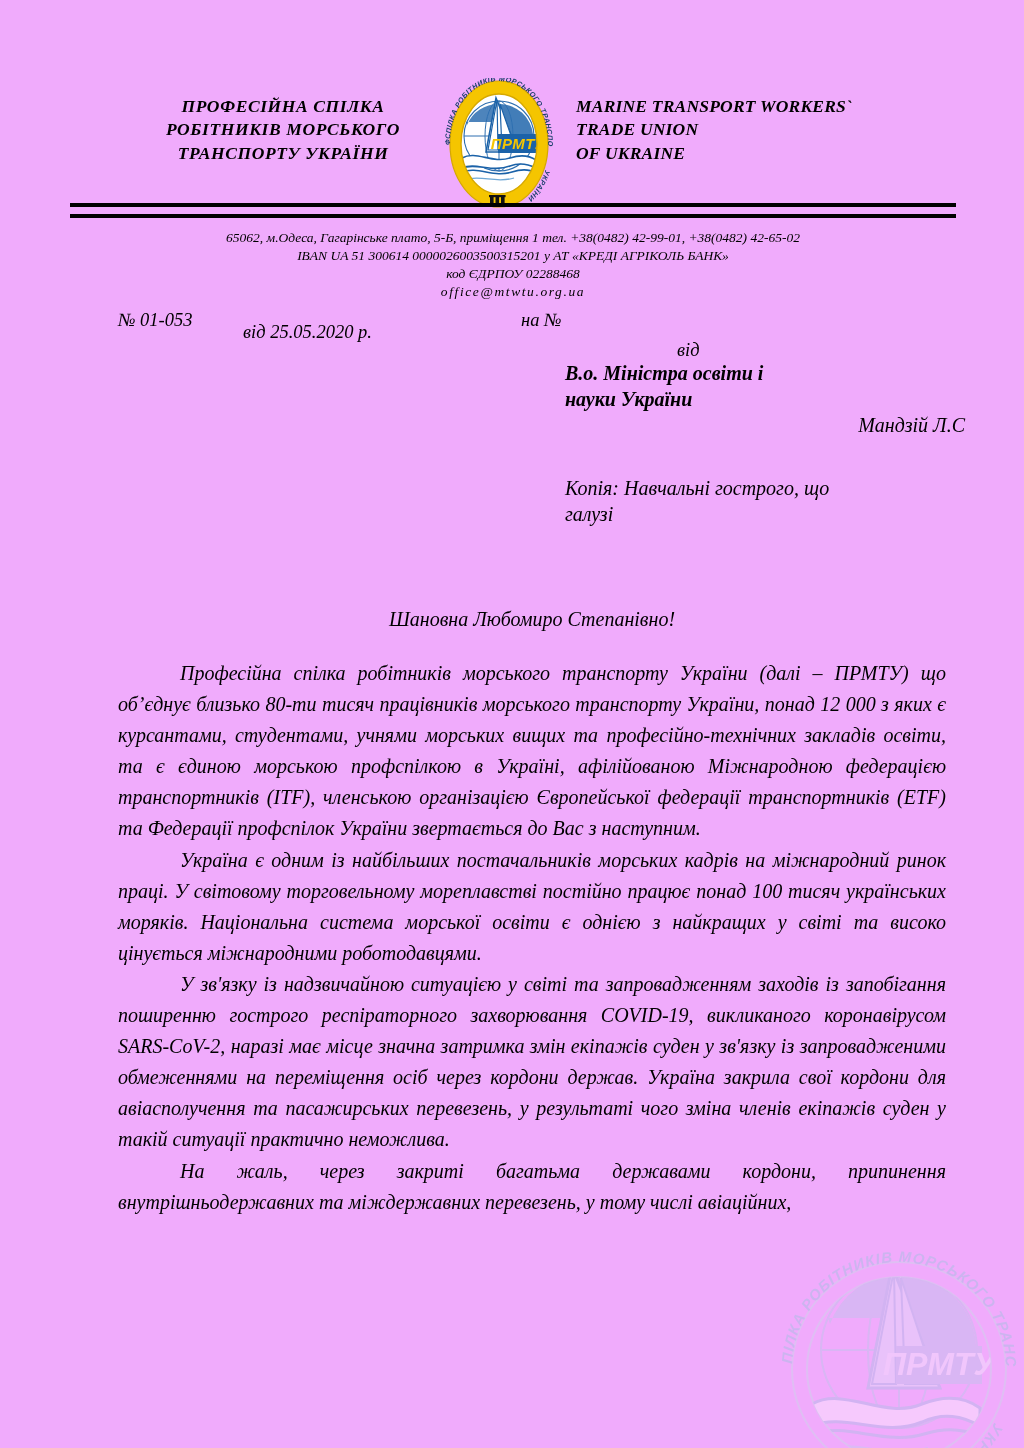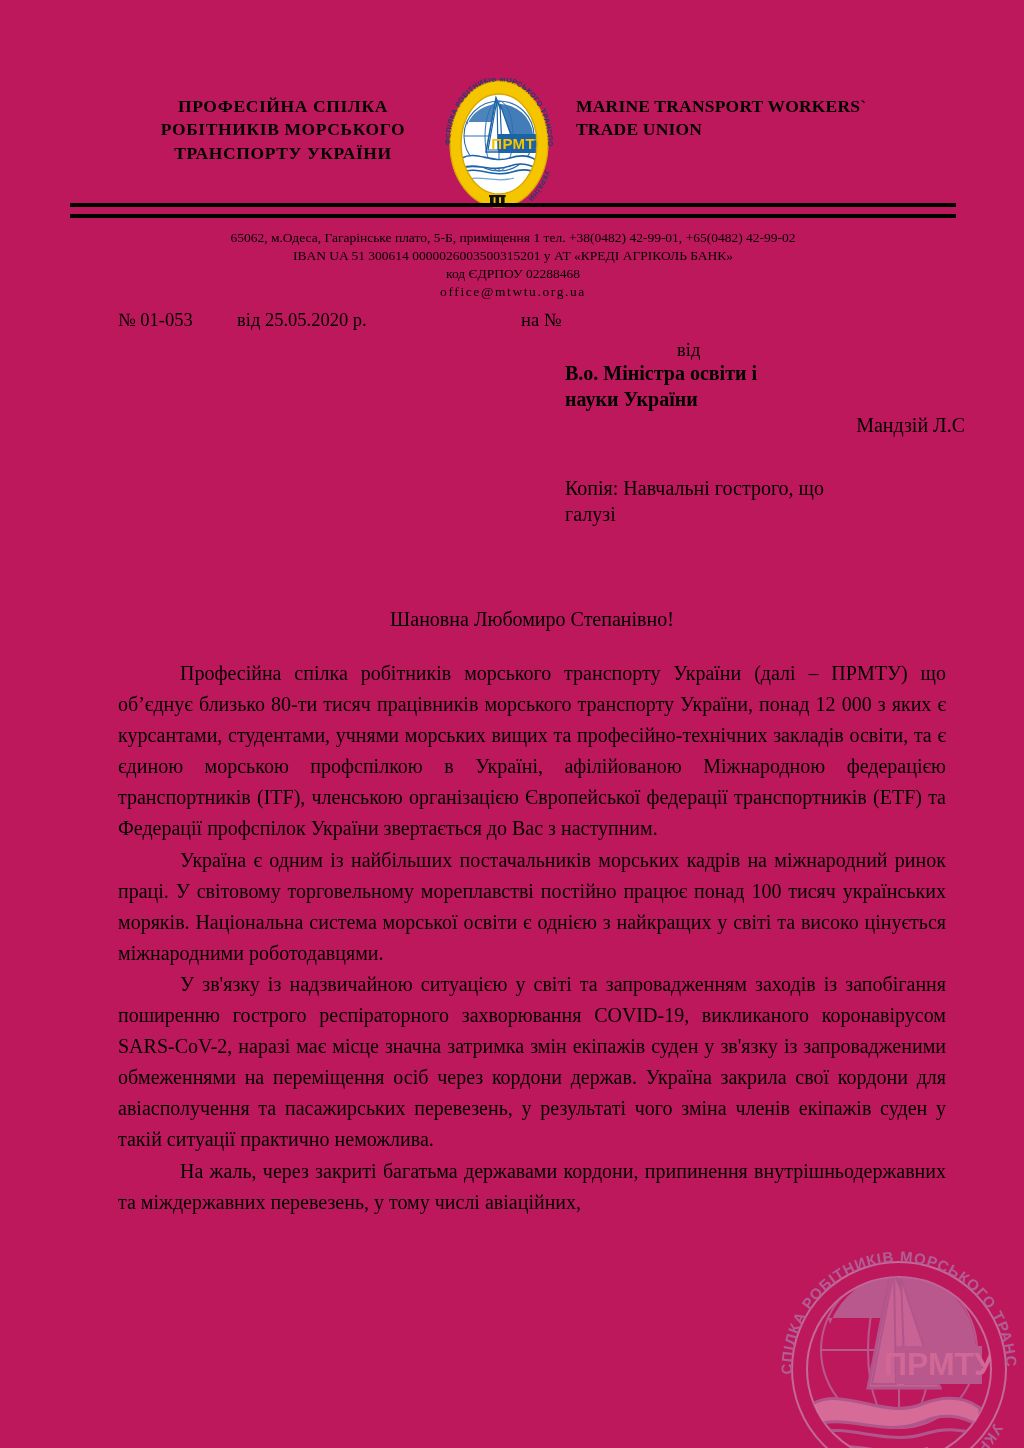--- a/index.html
+++ b/index.html
@@ -10,21 +10,22 @@
   }
   body {
     font-family: "Liberation Serif", "DejaVu Serif", serif;
     color: #000000;
   }
   .page {
     position: relative;
     width: 1024px;
     height: 1448px;
     overflow: hidden;
-    background: #be185d;
+    background: #f0abfc;
+    font-style: italic;
   }
 
   
   .letterhead {
     position: absolute;
     left: 0;
     top: 78px;
     width: 1024px;
     display: flex;
     align-items: flex-start;
@@ -96,21 +97,21 @@
   .refline {
     position: absolute;
     left: 118px;
     top: 310px;
     width: 830px;
     font-size: 18.5px;
     height: 26px;
   }
   .refline span { position: absolute; top: 0; white-space: nowrap; }
   .ref-no   { left: 0px; }
-  .ref-date { left: 119px; }
+  .ref-date { left: 125px; margin-top: 12px; }
   .ref-on   { left: 403px; }
   .ref-from { left: 559px; margin-top: 30px; }
 
   
   .addressee {
     position: absolute;
     left: 565px;
     top: 360px;
     width: 400px;
     font-size: 20px;
@@ -219,30 +220,31 @@
           <rect x="59.5" y="119" width="3.6" height="9" fill="#111"></rect>
           <rect x="65" y="119" width="3.6" height="9" fill="#111"></rect>
           <rect x="53" y="117" width="16.6" height="2.2" fill="#111"></rect>
         </g>
       </svg>
     </div>
 
     <div class="lh-right">
       <div>MARINE TRANSPORT WORKERS`</div>
       <div>TRADE UNION</div>
+      <div>OF UKRAINE</div>
     </div>
   </div>
 
   <div class="rule-wrap">
     <div class="rule"></div>
     <div class="rule second"></div>
   </div>
 
   <div class="contact">
-    <div>65062, м.Одеса, Гагарінське плато, 5-Б, приміщення 1 тел. +38(0482) 42-99-01, +65(0482) 42-99-02</div>
+    <div>65062, м.Одеса, Гагарінське плато, 5-Б, приміщення 1 тел. +38(0482) 42-99-01, +38(0482) 42-65-02</div>
     <div>IBAN UA 51 300614 0000026003500315201 у АТ «КРЕДІ АГРІКОЛЬ БАНК»</div>
     <div>код ЄДРПОУ 02288468</div>
     <div class="c-email">office@mtwtu.org.ua</div>
   </div>
 
   <div class="refline">
     <span class="ref-no">№ 01-053</span>
     <span class="ref-date">від 25.05.2020 р.</span>
     <span class="ref-on">на №</span>
     <span class="ref-from">від</span>

